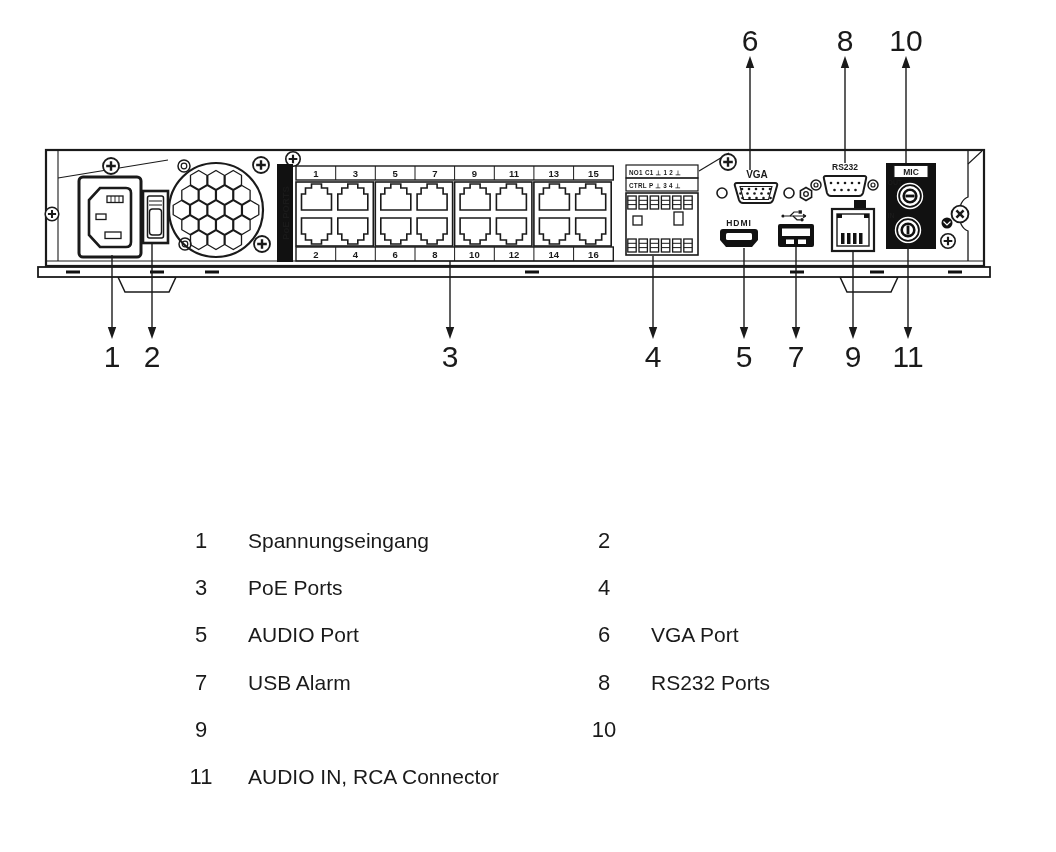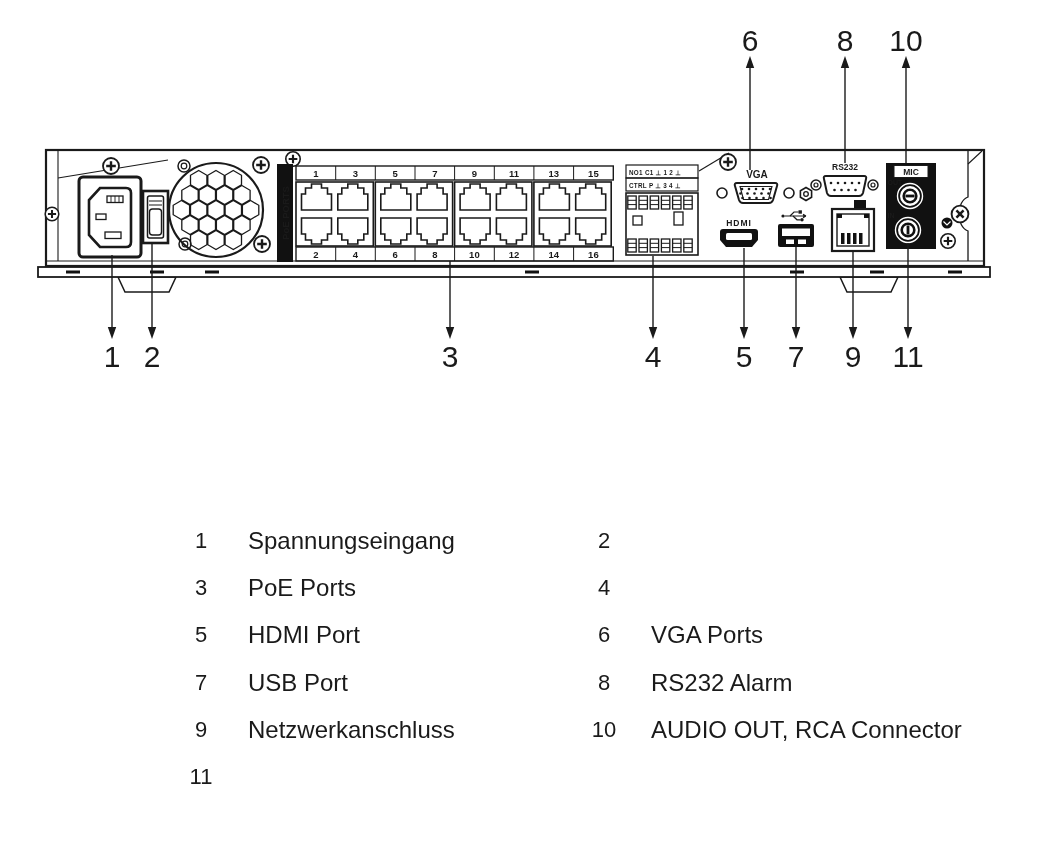--- a/index.html
+++ b/index.html
@@ -6,21 +6,21 @@
   .canvas{position:relative;width:1056px;height:852px;background:#fff;overflow:hidden;
           font-family:"Liberation Sans",sans-serif;color:#1a1a1a;}
   svg{position:absolute;left:0;top:0;}
   svg text{font-family:"Liberation Sans",sans-serif;fill:#1a1a1a;stroke:none;}
   .callout-num{font-size:30px;}
   .tiny-b{font-weight:bold;}
   .legend{position:absolute;left:182px;top:517px;width:820px;
           display:grid;grid-template-columns:403px 1fr;}
   .lrow{height:47.3px;display:flex;align-items:center;}
   .lnum{width:38px;text-align:center;font-size:22px;flex:0 0 38px;}
-  .llabel{margin-left:28px;font-size:24px;white-space:nowrap;}
+  .llabel{margin-left:28px;font-size:21px;white-space:nowrap;}
 </style>
 </head>
 <body>
 
 <div class="canvas">
 
 <svg width="1056" height="430" viewBox="0 0 1056 430">
   <defs>
     <g id="screwP">
       <circle r="8" fill="#fff" stroke="#1a1a1a" stroke-width="1.8"></circle>
@@ -346,39 +346,38 @@
     </div>
     <div class="lrow">
       <span class="lnum">3</span>
       <span class="llabel">PoE Ports</span>
     </div>
     <div class="lrow">
       <span class="lnum">4</span>
     </div>
     <div class="lrow">
       <span class="lnum">5</span>
-      <span class="llabel">HDMI Port</span>
+      <span class="llabel">AUDIO Port</span>
     </div>
     <div class="lrow">
       <span class="lnum">6</span>
-      <span class="llabel">VGA Ports</span>
+      <span class="llabel">VGA Port</span>
     </div>
     <div class="lrow">
       <span class="lnum">7</span>
-      <span class="llabel">USB Port</span>
+      <span class="llabel">USB Alarm</span>
     </div>
     <div class="lrow">
       <span class="lnum">8</span>
-      <span class="llabel">RS232 Alarm</span>
+      <span class="llabel">RS232 Ports</span>
     </div>
     <div class="lrow">
       <span class="lnum">9</span>
-      <span class="llabel">Netzwerkanschluss</span>
     </div>
     <div class="lrow">
       <span class="lnum">10</span>
-      <span class="llabel">AUDIO OUT, RCA Connector</span>
     </div>
     <div class="lrow">
       <span class="lnum">11</span>
+      <span class="llabel">AUDIO IN, RCA Connector</span>
     </div>
   </div>
 </div>
 
 </body></html>

